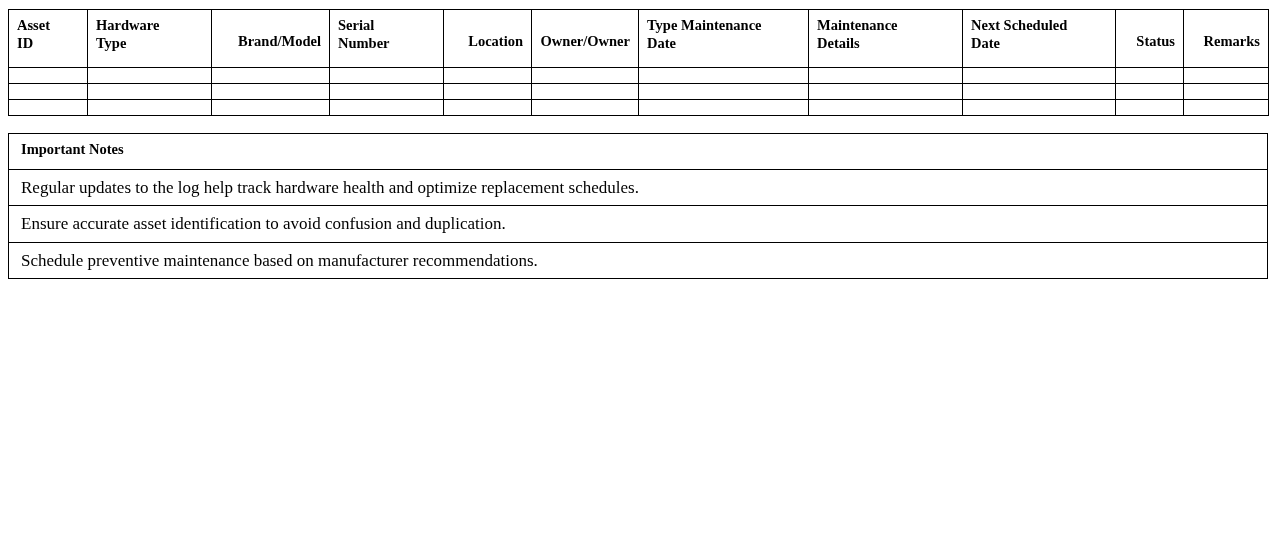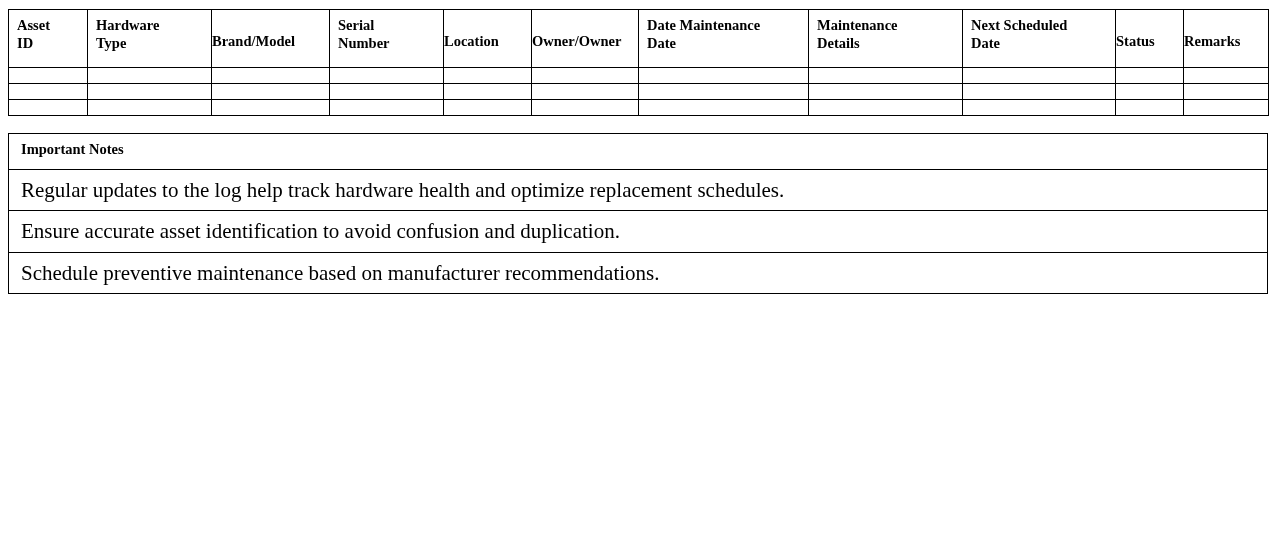--- a/index.html
+++ b/index.html
@@ -42,21 +42,21 @@
   }
   .asset-log thead th {
     height: 50px;
     font-size: 14.5px;
     font-weight: bold;
     text-align: left;
     line-height: 1.22;
     padding: 7px 0 0 8px;
   }
   .asset-log thead th.center {
-    text-align: left;
+    text-align: right;
     padding-left: 0;
     padding-right: 8px;
     vertical-align: middle;
   }
   .asset-log tbody td {
     height: 15px;
   }
 
   
   .col-asset-id        { width: 79px;  }
@@ -78,21 +78,21 @@
     top: 133px;
     width: 1260px;
     border-collapse: collapse;
     table-layout: fixed;
     background: #ffffff;
   }
   .notes td {
     border: 1px solid #000000;
     padding: 7px 0 7px 12px;
     height: 20px;
-    font-size: 21px;
+    font-size: 17px;
     line-height: 1.25;
     text-align: left;
     vertical-align: middle;
     background: #ffffff;
   }
   .notes td.notes-title {
     font-weight: bold;
     font-size: 14.5px;
     padding-top: 6px;
     padding-bottom: 10px;
@@ -130,21 +130,21 @@
           <span>Type</span>
         </th>
         <th class="center">Brand/Model</th>
         <th>
           <span>Serial</span><br>
           <span>Number</span>
         </th>
         <th class="center">Location</th>
         <th class="center">Owner/Owner</th>
         <th>
-          <span>Date Maintenance</span><br>
+          <span>Type Maintenance</span><br>
           <span>Date</span>
         </th>
         <th>
           <span>Maintenance</span><br>
           <span>Details</span>
         </th>
         <th>
           <span>Next Scheduled</span><br>
           <span>Date</span>
         </th>

